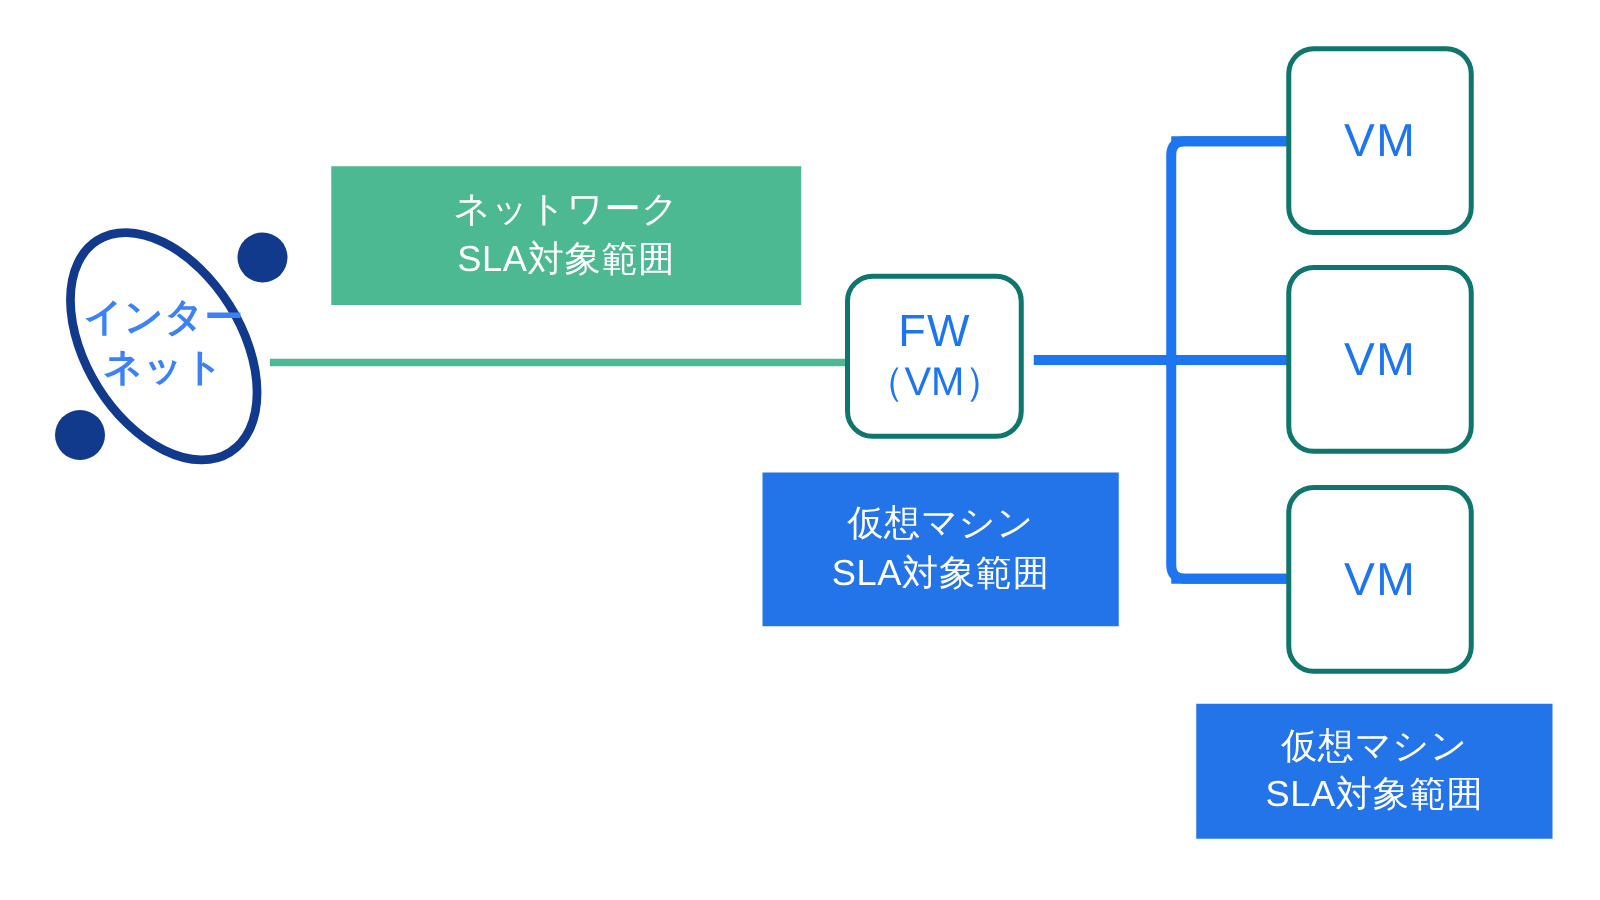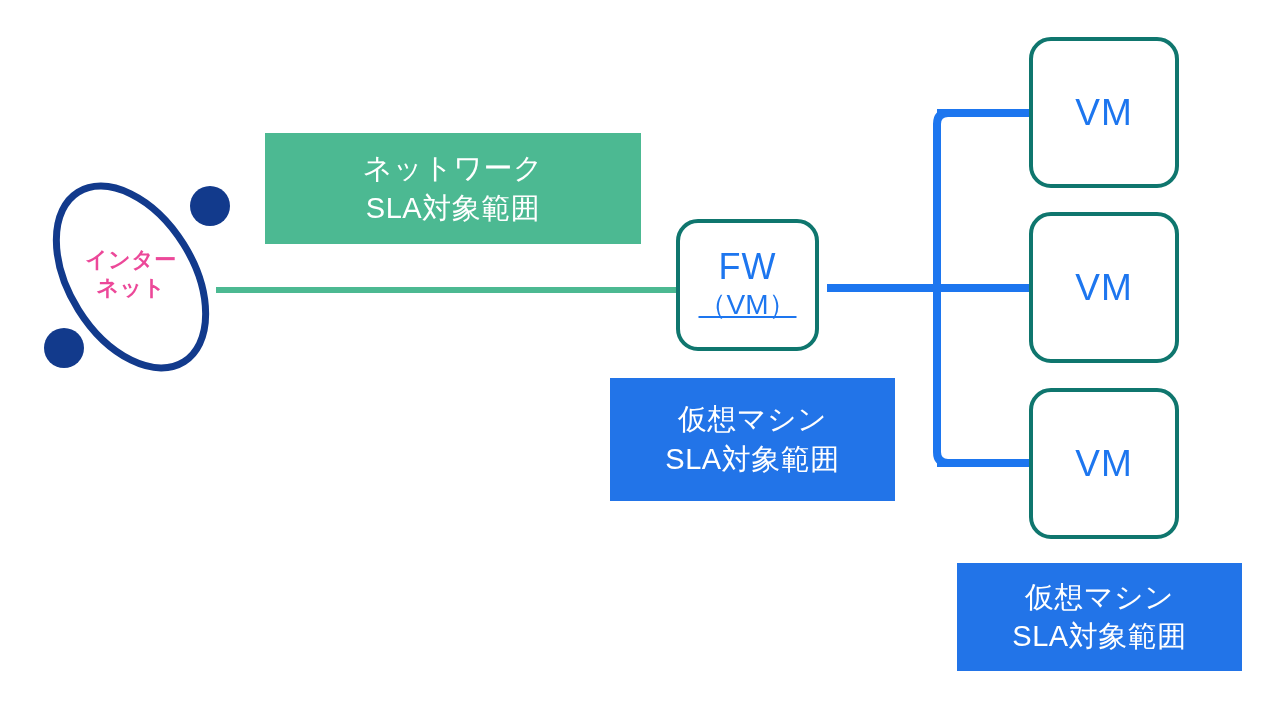--- a/index.html
+++ b/index.html
@@ -37,23 +37,23 @@
   .internet-label {
     position: absolute;
     left: 0;
     top: 0;
     width: 190px;
     height: 192px;
     display: flex;
     flex-direction: column;
     align-items: center;
     justify-content: center;
-    color: #ec4899;
+    color: #3b82f6;
     font-weight: bold;
-    font-size: 22px;
+    font-size: 31px;
     line-height: 1.28;
     letter-spacing: 0.5px;
     text-align: center;
     white-space: nowrap;
   }
 
   
   .node {
     position: absolute;
     box-sizing: border-box;
@@ -66,25 +66,24 @@
     justify-content: center;
     color: #1d76ef;
     z-index: 3;
   }
   .node .line1 {
     font-size: 36px;
     letter-spacing: 1px;
     line-height: 1.0;
   }
   .node .line2 {
-    font-size: 28px;
+    font-size: 32px;
     letter-spacing: 0px;
     line-height: 1.15;
     margin-top: 4px;
-    text-decoration: underline;
   }
   .node.vm .line1 {
     font-size: 37px;
   }
 
   #node-fw { left: 676px; top: 219px; width: 143px; height: 132px; }
   #node-vm-1 { left: 1029px; top: 37px; width: 150px; height: 151px; }
   #node-vm-2 { left: 1029px; top: 212px; width: 150px; height: 151px; }
   #node-vm-3 { left: 1029px; top: 388px; width: 150px; height: 151px; }
 

